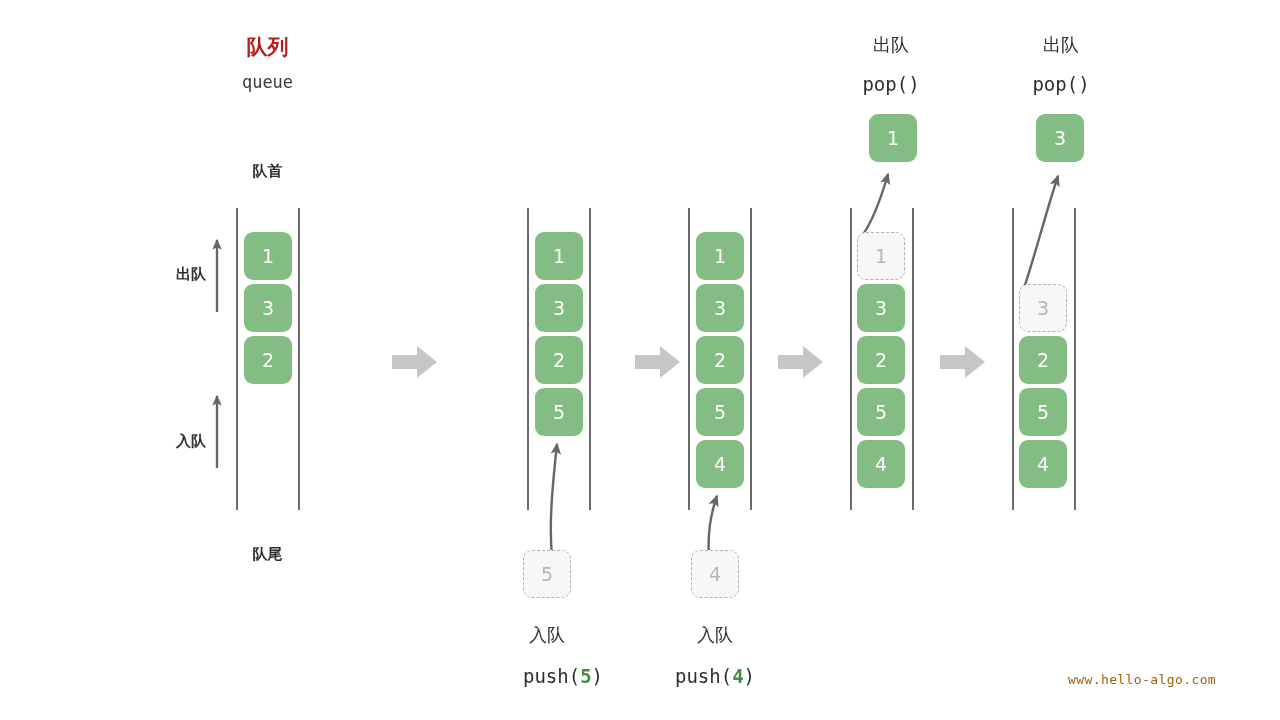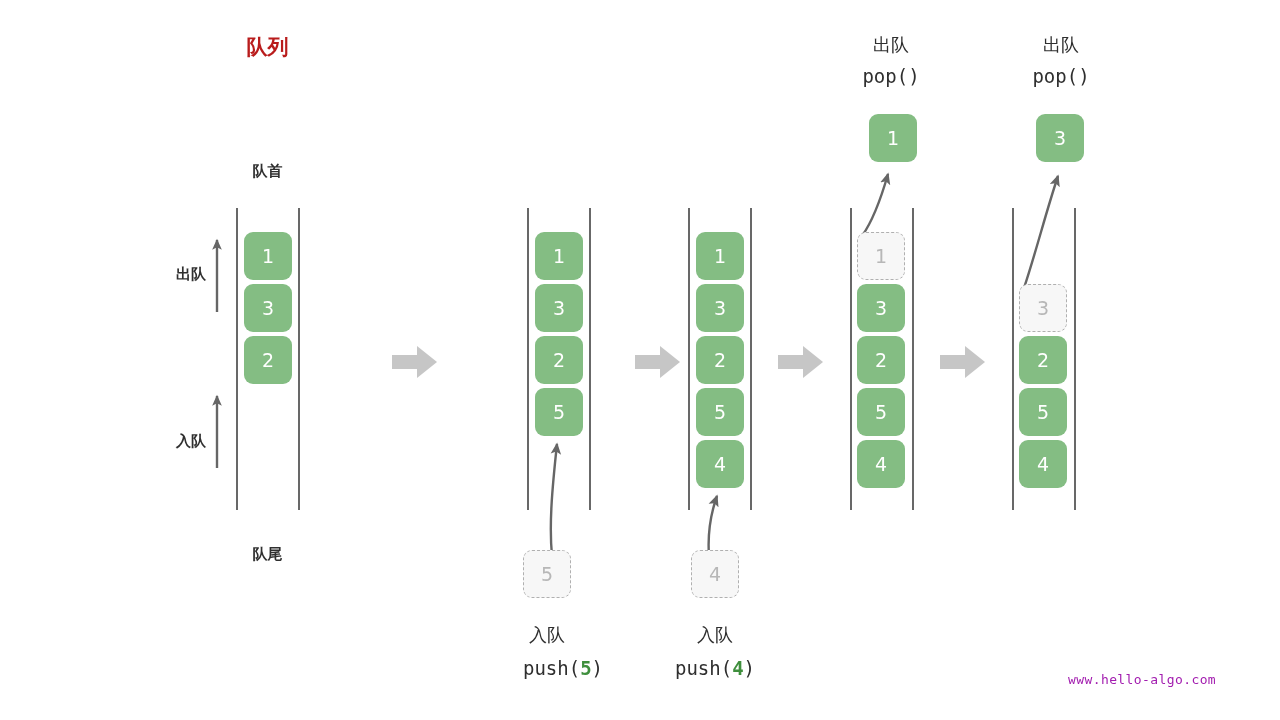--- a/index.html
+++ b/index.html
@@ -56,27 +56,28 @@
     white-space: nowrap;
     line-height: 26px;
   }
   .op-code {
     font-family: "DejaVu Sans Mono", "Liberation Mono", monospace;
     font-size: 19px;
     color: #2f2f2f;
     text-align: center;
     white-space: nowrap;
     line-height: 28px;
+    margin-top: 8px;
   }
   .op-code .arg { color: #3f8f3d; font-weight: bold; }
 
   .watermark {
     font-family: "DejaVu Sans Mono", "Liberation Mono", monospace;
     font-size: 13px;
-    color: #a21caf;
+    color: #a16207;
     letter-spacing: 0.4px;
     white-space: nowrap;
   }
 
   
   .rail {
     position: absolute;
     width: 1.6px;
     background: #4d4d4d;
     opacity: 0.85;
@@ -151,20 +152,21 @@
     <g>
       <path d="M 862 236 C 872 222 880 202 888 174" fill="none" stroke="#666666" stroke-width="2.4" marker-end="url(#mk-motion)"></path>
     </g>
 
     <g>
       <path d="M 1024 288 C 1036 252 1046 212 1058 176" fill="none" stroke="#666666" stroke-width="2.4" marker-end="url(#mk-motion)"></path>
     </g>
   </svg>
 
   <div class="abs title-cn" style="left:190px; top:34px; width:155px;">队列</div>
+  <div class="abs title-en" style="left:190px; top:70px; width:155px;">queue</div>
 
   <div class="abs label-cn-bold" style="left:190px; top:160px; width:155px;">队首</div>
   <div class="abs label-cn-bold" style="left:190px; top:543px; width:155px;">队尾</div>
 
   <div class="abs label-cn-bold" style="left:140px; top:263px; width:66px; text-align:right;">出队</div>
   <div class="abs label-cn-bold" style="left:140px; top:430px; width:66px; text-align:right;">入队</div>
 
   <div class="abs op-cn" style="left:828px; top:32px; width:126px;">出队</div>
   <div class="abs op-code" style="left:828px; top:62px; width:126px;">pop()</div>
 

